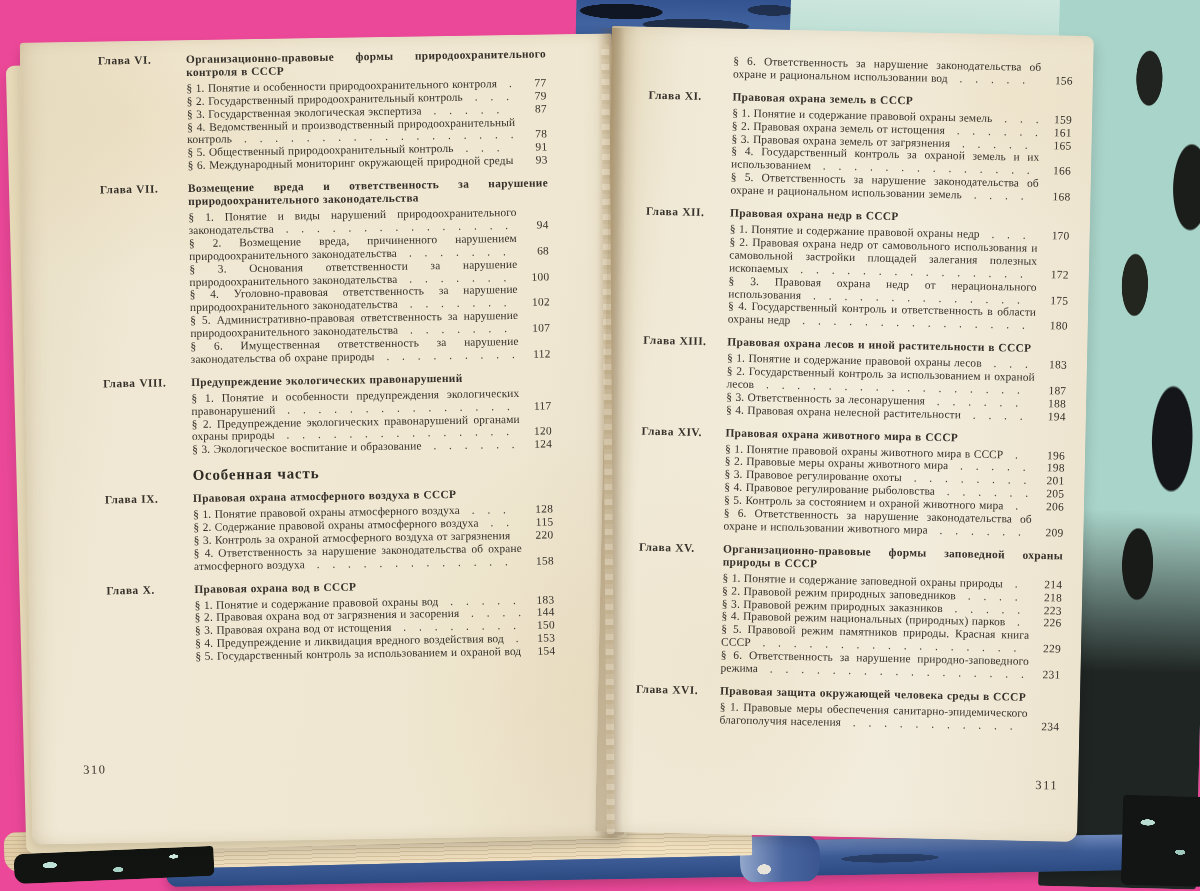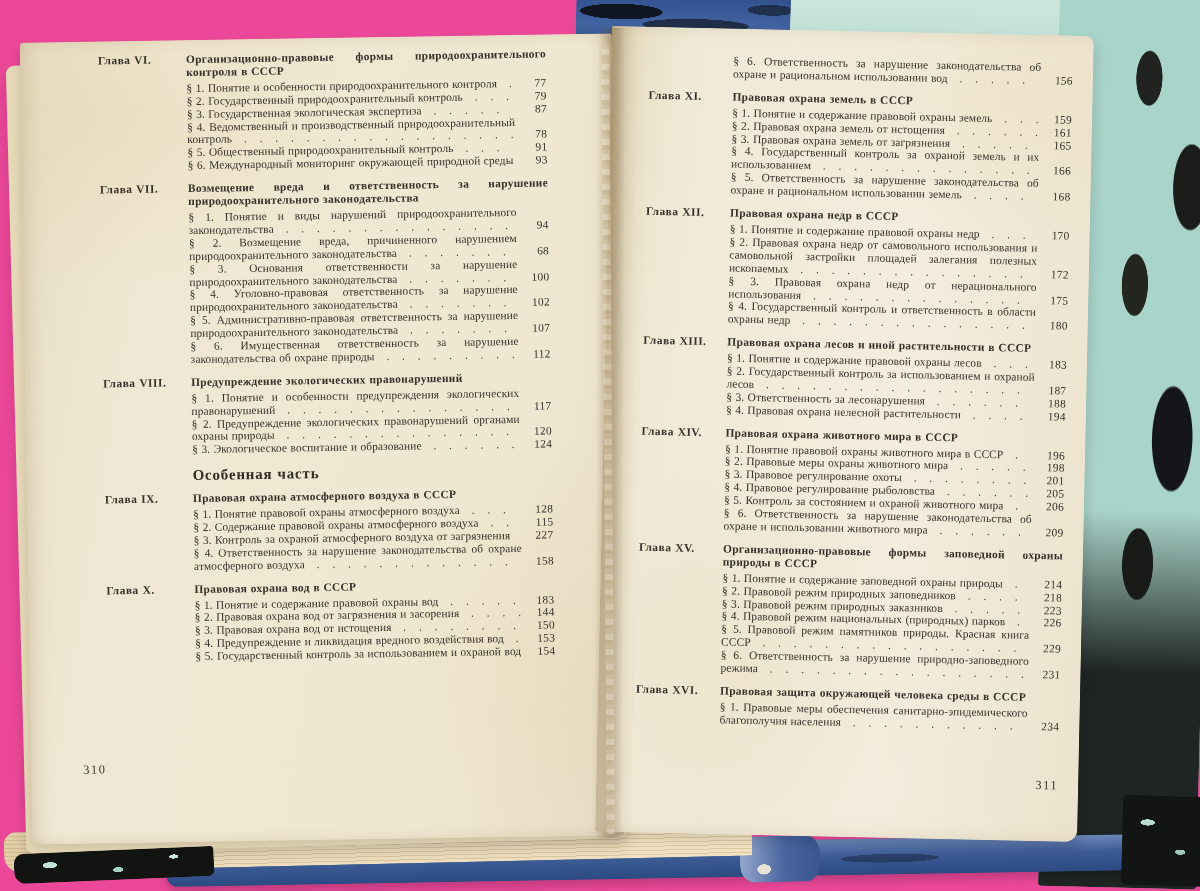--- a/index.html
+++ b/index.html
@@ -191,21 +191,21 @@
           <div class="entry"><span class="etext">§ 1. Понятие и особенности предупреждения экологических правонарушений</span><span class="dots"> . . . . . . . . . . . . . . .</span><span class="enum">117</span></div>
           <div class="entry"><span class="etext">§ 2. Предупреждение экологических правонарушений органами охраны природы</span><span class="dots"> . . . . . . . . . . . . . . .</span><span class="enum">120</span></div>
           <div class="entry"><span class="etext">§ 3. Экологическое воспитание и образование</span><span class="dots"> . . . . . .</span><span class="enum">124</span></div>
         </div>
         <div class="part-heading">Особенная часть</div>
         <div class="section">
           <div class="chapter-label">Глава IX.</div>
           <div class="chapter-title">Правовая охрана атмосферного воздуха в СССР</div>
           <div class="entry"><span class="etext">§ 1. Понятие правовой охраны атмосферного воздуха</span><span class="dots"> . . .</span><span class="enum">128</span></div>
           <div class="entry"><span class="etext">§ 2. Содержание правовой охраны атмосферного воздуха</span><span class="dots"> . .</span><span class="enum">115</span></div>
-          <div class="entry"><span class="etext">§ 3. Контроль за охраной атмосферного воздуха от загрязнения</span><span class="dots"></span><span class="enum">227</span></div>
+          <div class="entry"><span class="etext">§ 3. Контроль за охраной атмосферного воздуха от загрязнения</span><span class="dots"></span><span class="enum">220</span></div>
           <div class="entry"><span class="etext">§ 4. Ответственность за нарушение законодательства об охране атмосферного воздуха</span><span class="dots"> . . . . . . . . . . . . .</span><span class="enum">158</span></div>
         </div>
         <div class="section">
           <div class="chapter-label">Глава X.</div>
           <div class="chapter-title">Правовая охрана вод в СССР</div>
           <div class="entry"><span class="etext">§ 1. Понятие и содержание правовой охраны вод</span><span class="dots"> . . . . .</span><span class="enum">183</span></div>
           <div class="entry"><span class="etext">§ 2. Правовая охрана вод от загрязнения и засорения</span><span class="dots"> . . . .</span><span class="enum">144</span></div>
           <div class="entry"><span class="etext">§ 3. Правовая охрана вод от истощения</span><span class="dots"> . . . . . . . .</span><span class="enum">150</span></div>
           <div class="entry"><span class="etext">§ 4. Предупреждение и ликвидация вредного воздействия вод</span><span class="dots"> .</span><span class="enum">153</span></div>
           <div class="entry"><span class="etext">§ 5. Государственный контроль за использованием и охраной вод</span><span class="dots"></span><span class="enum">154</span></div>

